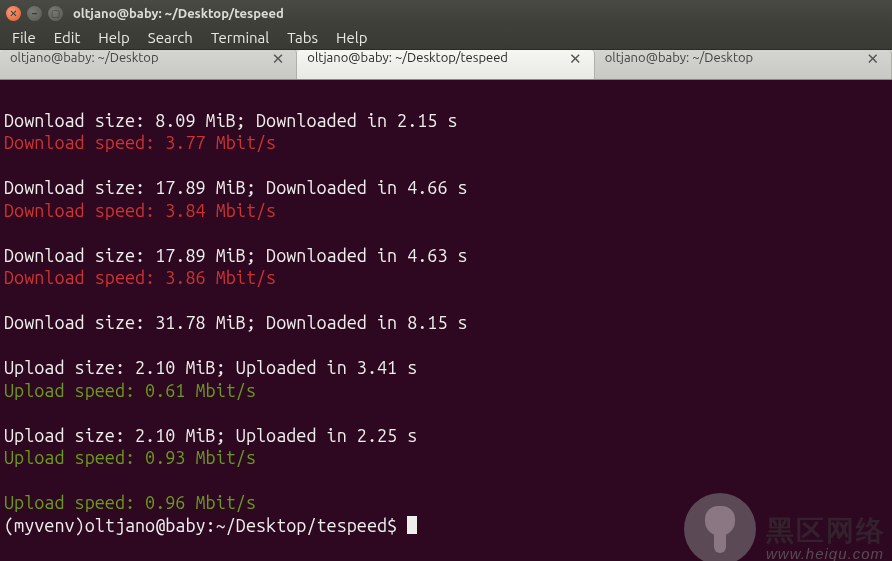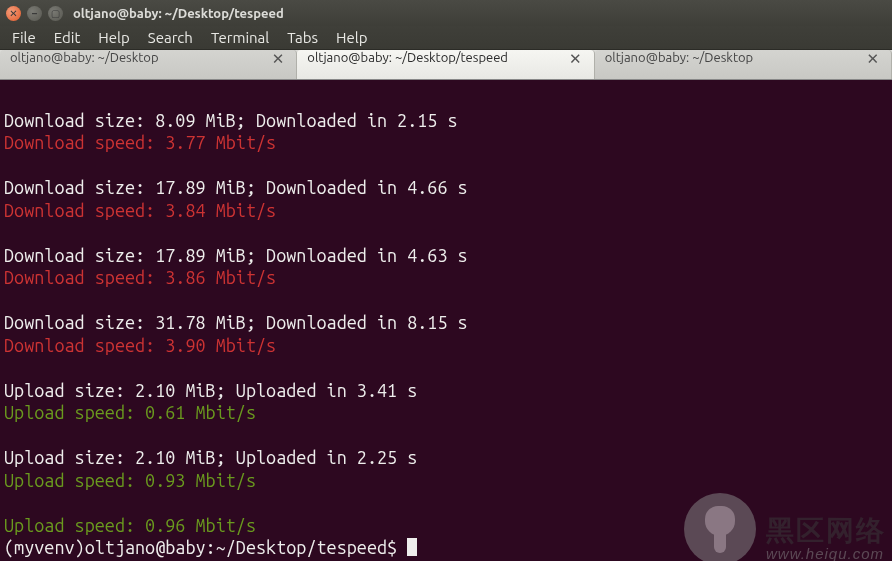--- a/index.html
+++ b/index.html
@@ -180,21 +180,20 @@
   <div class="term-line">Download size: 8.09 MiB; Downloaded in 2.15 s</div>
   <div class="term-line dl-speed">Download speed: 3.77 Mbit/s</div>
   <div class="term-line"> </div>
   <div class="term-line">Download size: 17.89 MiB; Downloaded in 4.66 s</div>
   <div class="term-line dl-speed">Download speed: 3.84 Mbit/s</div>
   <div class="term-line"> </div>
   <div class="term-line">Download size: 17.89 MiB; Downloaded in 4.63 s</div>
   <div class="term-line dl-speed">Download speed: 3.86 Mbit/s</div>
   <div class="term-line"> </div>
   <div class="term-line">Download size: 31.78 MiB; Downloaded in 8.15 s</div>
-  <div class="term-line dl-speed">Download speed: 3.90 Mbit/s</div>
   <div class="term-line"> </div>
   <div class="term-line">Upload size: 2.10 MiB; Uploaded in 3.41 s</div>
   <div class="term-line ul-speed">Upload speed: 0.61 Mbit/s</div>
   <div class="term-line"> </div>
   <div class="term-line">Upload size: 2.10 MiB; Uploaded in 2.25 s</div>
   <div class="term-line ul-speed">Upload speed: 0.93 Mbit/s</div>
   <div class="term-line"> </div>
   <div class="term-line ul-speed">Upload speed: 0.96 Mbit/s</div>
   <div class="prompt-line">
     <span>(myvenv)oltjano@baby:~/Desktop/tespeed$ </span><span class="cursor"></span>

